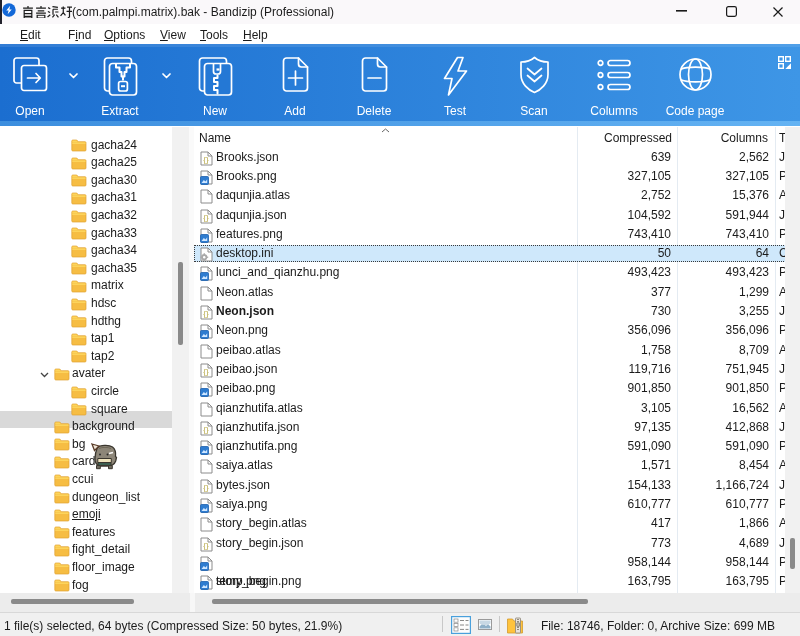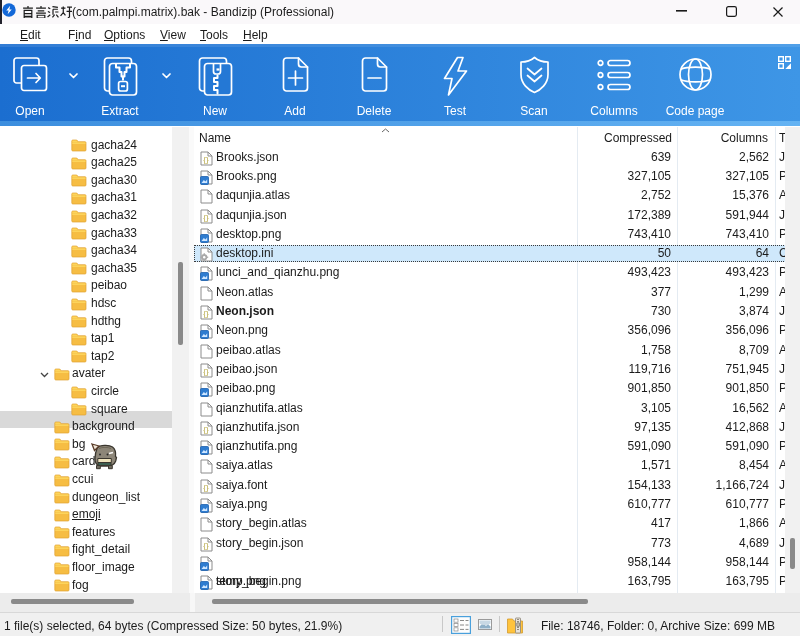--- a/index.html
+++ b/index.html
@@ -164,21 +164,21 @@
       <path d="M0.8 2 a1 1 0 0 1 1-1 h4 l1.4 1.7 h6.8 a1 1 0 0 1 1 1 v7.3 a1 1 0 0 1 -1 1 H1.8 a1 1 0 0 1 -1-1 z" fill="#f6bd43" stroke="#e0a232" stroke-width="0.7"></path>
       <path d="M1.3 3.4 h13.2 v1.6 H1.3 z" fill="#fcd45c"></path>
       <path d="M1.3 1.6 h4.2 l1.2 1.5 H1.3 z" fill="#fcd45c"></path>
     </svg>
 <div class="abs t12" style="left:91px;top:124.8px;">gacha35</div>
 <svg class="abs" style="left:71px;top:143.9px" width="16" height="13" viewBox="0 0 16 13">
       <path d="M0.8 2 a1 1 0 0 1 1-1 h4 l1.4 1.7 h6.8 a1 1 0 0 1 1 1 v7.3 a1 1 0 0 1 -1 1 H1.8 a1 1 0 0 1 -1-1 z" fill="#f6bd43" stroke="#e0a232" stroke-width="0.7"></path>
       <path d="M1.3 3.4 h13.2 v1.6 H1.3 z" fill="#fcd45c"></path>
       <path d="M1.3 1.6 h4.2 l1.2 1.5 H1.3 z" fill="#fcd45c"></path>
     </svg>
-<div class="abs t12" style="left:91px;top:142.4px;">peibao</div>
+<div class="abs t12" style="left:91px;top:142.4px;">matrix</div>
 <svg class="abs" style="left:71px;top:161.5px" width="16" height="13" viewBox="0 0 16 13">
       <path d="M0.8 2 a1 1 0 0 1 1-1 h4 l1.4 1.7 h6.8 a1 1 0 0 1 1 1 v7.3 a1 1 0 0 1 -1 1 H1.8 a1 1 0 0 1 -1-1 z" fill="#f6bd43" stroke="#e0a232" stroke-width="0.7"></path>
       <path d="M1.3 3.4 h13.2 v1.6 H1.3 z" fill="#fcd45c"></path>
       <path d="M1.3 1.6 h4.2 l1.2 1.5 H1.3 z" fill="#fcd45c"></path>
     </svg>
 <div class="abs t12" style="left:91px;top:160.0px;">hdsc</div>
 <svg class="abs" style="left:71px;top:179.1px" width="16" height="13" viewBox="0 0 16 13">
       <path d="M0.8 2 a1 1 0 0 1 1-1 h4 l1.4 1.7 h6.8 a1 1 0 0 1 1 1 v7.3 a1 1 0 0 1 -1 1 H1.8 a1 1 0 0 1 -1-1 z" fill="#f6bd43" stroke="#e0a232" stroke-width="0.7"></path>
       <path d="M1.3 3.4 h13.2 v1.6 H1.3 z" fill="#fcd45c"></path>
       <path d="M1.3 1.6 h4.2 l1.2 1.5 H1.3 z" fill="#fcd45c"></path>
@@ -324,30 +324,30 @@
 <div class="abs t12" style="left:216px;top:188.2px;">daqunjia.atlas</div>
 <div class="abs t12" style="left:571px;top:188.2px;width:100px;text-align:right;">2,752</div>
 <div class="abs t12" style="left:669px;top:188.2px;width:100px;text-align:right;">15,376</div>
 <div class="abs t12" style="left:779px;top:188.2px;width:6px;overflow:hidden;">A</div>
 <svg class="abs" style="left:200px;top:208.5px" width="13" height="15" viewBox="0 0 13 15">
     <path d="M1 1 h7 l4 4 v9 H1 z" fill="#fff" stroke="#8c8c8c" stroke-width="1"></path>
     <path d="M8 1 v4 h4" fill="none" stroke="#8c8c8c" stroke-width="1"></path>
     <text x="6" y="10.5" font-size="8" font-family="Liberation Sans" fill="#b5a642" text-anchor="middle">{}</text>
   </svg>
 <div class="abs t12" style="left:216px;top:207.5px;">daqunjia.json</div>
-<div class="abs t12" style="left:571px;top:207.5px;width:100px;text-align:right;">172,389</div>
+<div class="abs t12" style="left:571px;top:207.5px;width:100px;text-align:right;">104,592</div>
 <div class="abs t12" style="left:669px;top:207.5px;width:100px;text-align:right;">591,944</div>
 <div class="abs t12" style="left:779px;top:207.5px;width:6px;overflow:hidden;">J</div>
 <svg class="abs" style="left:200px;top:227.8px" width="13" height="15" viewBox="0 0 13 15">
     <path d="M1 1 h7 l4 4 v9 H1 z" fill="#fff" stroke="#8c8c8c" stroke-width="1"></path>
     <path d="M8 1 v4 h4" fill="none" stroke="#8c8c8c" stroke-width="1"></path>
     <rect x="0.5" y="6.5" width="8" height="8" rx="1" fill="#2e7cd0" stroke="#1c5fae" stroke-width="0.8"></rect>
     <path d="M1.5 13 l2.3-3 1.8 1.6 1.6-2.4 v3.8 z" fill="#cfe6ff"></path>
   </svg>
-<div class="abs t12" style="left:216px;top:226.8px;">desktop.png</div>
+<div class="abs t12" style="left:216px;top:226.8px;">features.png</div>
 <div class="abs t12" style="left:571px;top:226.8px;width:100px;text-align:right;">743,410</div>
 <div class="abs t12" style="left:669px;top:226.8px;width:100px;text-align:right;">743,410</div>
 <div class="abs t12" style="left:779px;top:226.8px;width:6px;overflow:hidden;">P</div>
 <svg class="abs" style="left:200px;top:247.1px" width="13" height="15" viewBox="0 0 13 15">
     <path d="M1 1 h7 l4 4 v9 H1 z" fill="#fff" stroke="#8c8c8c" stroke-width="1"></path>
     <path d="M8 1 v4 h4" fill="none" stroke="#8c8c8c" stroke-width="1"></path>
     <circle cx="4.2" cy="10.2" r="3.1" fill="#a9a9a9"></circle>
     <circle cx="4.2" cy="10.2" r="1.2" fill="#fff"></circle>
     <rect x="3.6" y="6.2" width="1.3" height="1.6" fill="#a9a9a9"></rect>
     <rect x="3.6" y="12.6" width="1.3" height="1.4" fill="#a9a9a9"></rect>
@@ -376,21 +376,21 @@
 <div class="abs t12" style="left:571px;top:284.7px;width:100px;text-align:right;">377</div>
 <div class="abs t12" style="left:669px;top:284.7px;width:100px;text-align:right;">1,299</div>
 <div class="abs t12" style="left:779px;top:284.7px;width:6px;overflow:hidden;">A</div>
 <svg class="abs" style="left:200px;top:305.0px" width="13" height="15" viewBox="0 0 13 15">
     <path d="M1 1 h7 l4 4 v9 H1 z" fill="#fff" stroke="#8c8c8c" stroke-width="1"></path>
     <path d="M8 1 v4 h4" fill="none" stroke="#8c8c8c" stroke-width="1"></path>
     <text x="6" y="10.5" font-size="8" font-family="Liberation Sans" fill="#b5a642" text-anchor="middle">{}</text>
   </svg>
 <div class="abs t12" style="left:216px;top:304.0px;font-weight:bold;">Neon.json</div>
 <div class="abs t12" style="left:571px;top:304.0px;width:100px;text-align:right;">730</div>
-<div class="abs t12" style="left:669px;top:304.0px;width:100px;text-align:right;">3,874</div>
+<div class="abs t12" style="left:669px;top:304.0px;width:100px;text-align:right;">3,255</div>
 <div class="abs t12" style="left:779px;top:304.0px;width:6px;overflow:hidden;">J</div>
 <svg class="abs" style="left:200px;top:324.3px" width="13" height="15" viewBox="0 0 13 15">
     <path d="M1 1 h7 l4 4 v9 H1 z" fill="#fff" stroke="#8c8c8c" stroke-width="1"></path>
     <path d="M8 1 v4 h4" fill="none" stroke="#8c8c8c" stroke-width="1"></path>
     <rect x="0.5" y="6.5" width="8" height="8" rx="1" fill="#2e7cd0" stroke="#1c5fae" stroke-width="0.8"></rect>
     <path d="M1.5 13 l2.3-3 1.8 1.6 1.6-2.4 v3.8 z" fill="#cfe6ff"></path>
   </svg>
 <div class="abs t12" style="left:216px;top:323.3px;">Neon.png</div>
 <div class="abs t12" style="left:571px;top:323.3px;width:100px;text-align:right;">356,096</div>
 <div class="abs t12" style="left:669px;top:323.3px;width:100px;text-align:right;">356,096</div>
@@ -455,21 +455,21 @@
   </svg>
 <div class="abs t12" style="left:216px;top:458.4px;">saiya.atlas</div>
 <div class="abs t12" style="left:571px;top:458.4px;width:100px;text-align:right;">1,571</div>
 <div class="abs t12" style="left:669px;top:458.4px;width:100px;text-align:right;">8,454</div>
 <div class="abs t12" style="left:779px;top:458.4px;width:6px;overflow:hidden;">A</div>
 <svg class="abs" style="left:200px;top:478.7px" width="13" height="15" viewBox="0 0 13 15">
     <path d="M1 1 h7 l4 4 v9 H1 z" fill="#fff" stroke="#8c8c8c" stroke-width="1"></path>
     <path d="M8 1 v4 h4" fill="none" stroke="#8c8c8c" stroke-width="1"></path>
     <text x="6" y="10.5" font-size="8" font-family="Liberation Sans" fill="#b5a642" text-anchor="middle">{}</text>
   </svg>
-<div class="abs t12" style="left:216px;top:477.7px;">saiya.font</div>
+<div class="abs t12" style="left:216px;top:477.7px;">bytes.json</div>
 <div class="abs t12" style="left:571px;top:477.7px;width:100px;text-align:right;">154,133</div>
 <div class="abs t12" style="left:669px;top:477.7px;width:100px;text-align:right;">1,166,724</div>
 <div class="abs t12" style="left:779px;top:477.7px;width:6px;overflow:hidden;">J</div>
 <svg class="abs" style="left:200px;top:498.0px" width="13" height="15" viewBox="0 0 13 15">
     <path d="M1 1 h7 l4 4 v9 H1 z" fill="#fff" stroke="#8c8c8c" stroke-width="1"></path>
     <path d="M8 1 v4 h4" fill="none" stroke="#8c8c8c" stroke-width="1"></path>
     <rect x="0.5" y="6.5" width="8" height="8" rx="1" fill="#2e7cd0" stroke="#1c5fae" stroke-width="0.8"></rect>
     <path d="M1.5 13 l2.3-3 1.8 1.6 1.6-2.4 v3.8 z" fill="#cfe6ff"></path>
   </svg>
 <div class="abs t12" style="left:216px;top:497.0px;">saiya.png</div>

